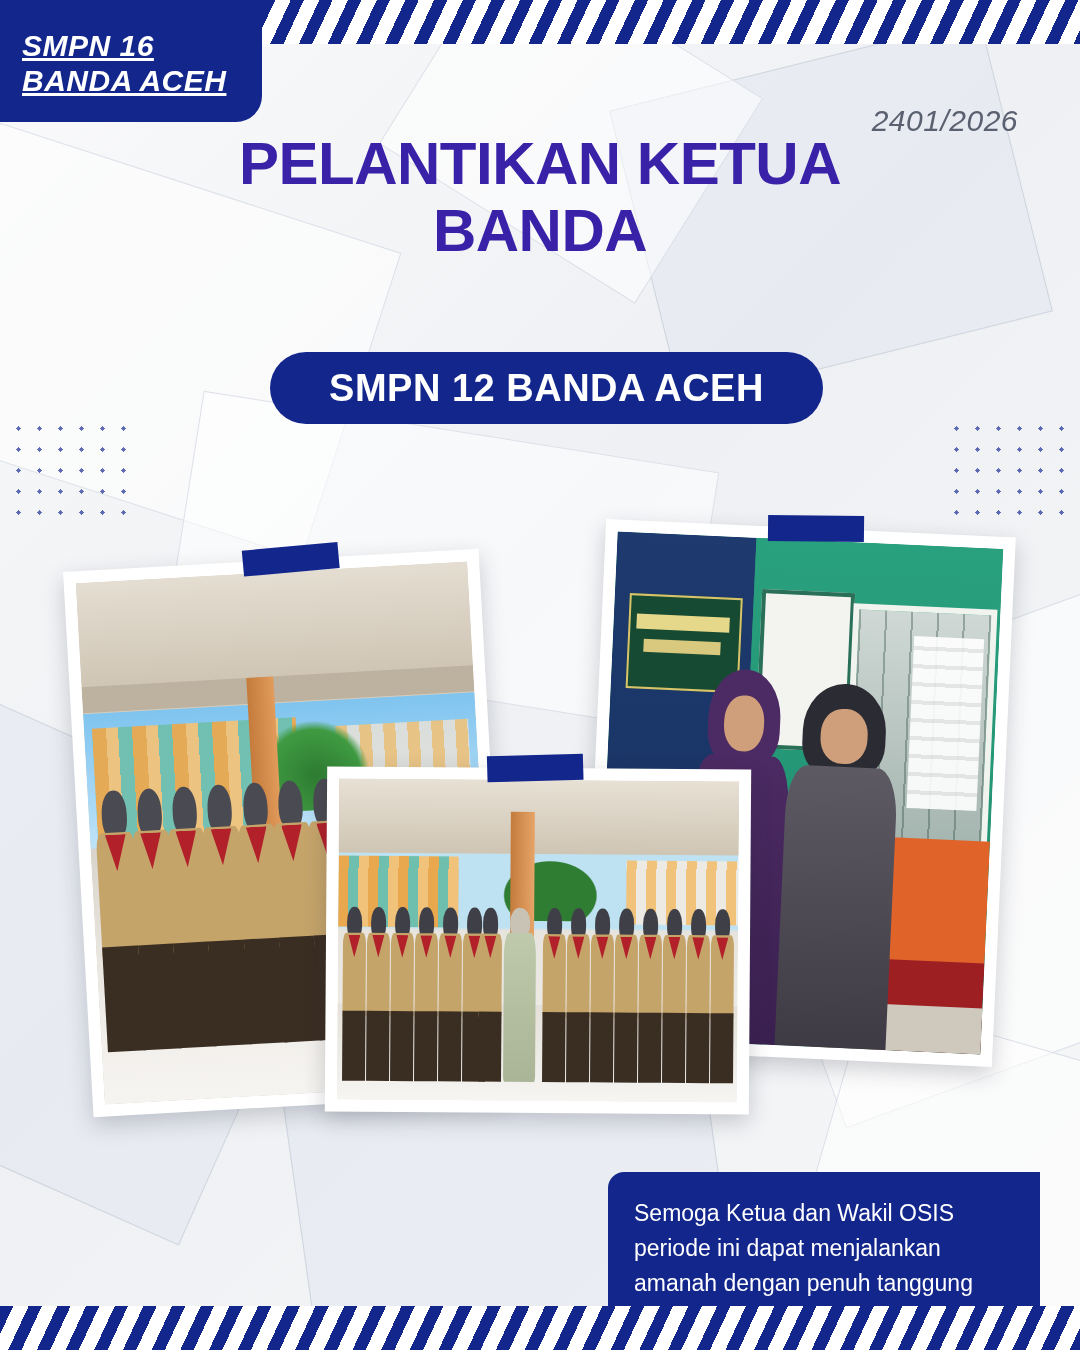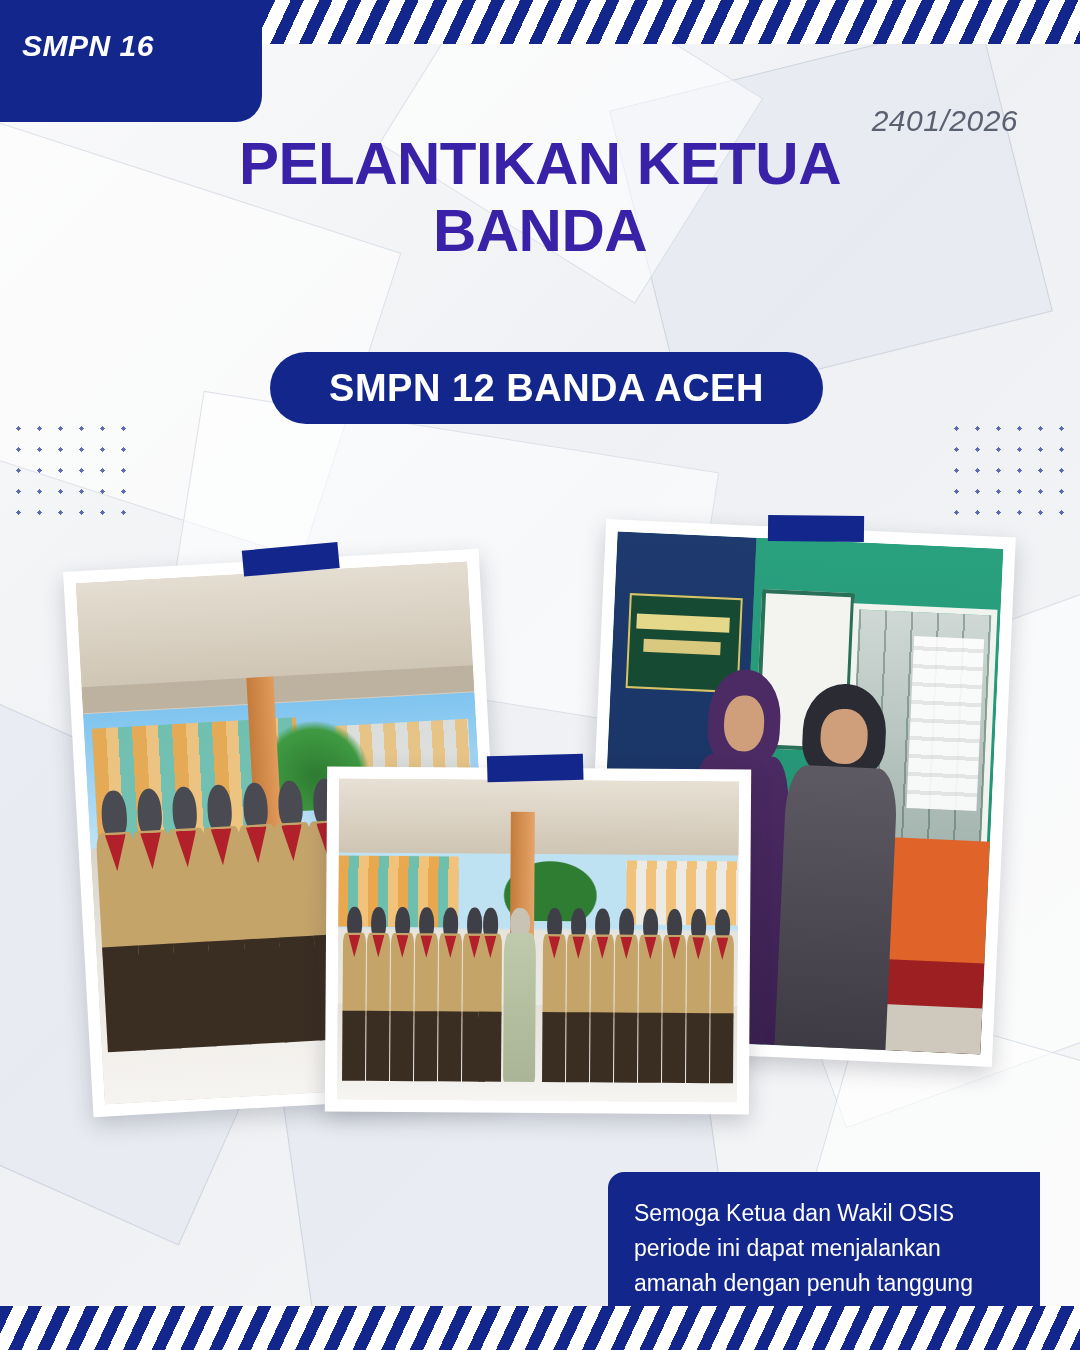--- a/index.html
+++ b/index.html
@@ -66,20 +66,21 @@
     background: #13268c;
     border-bottom-right-radius: 26px;
     color: #ffffff;
     font-style: italic;
     font-weight: bold;
     font-size: 30px;
     line-height: 1.18;
     letter-spacing: 0.5px;
     padding: 28px 0 0 22px;
     box-sizing: border-box;
+    text-decoration: underline;
   }
 
   
   .edition {
     position: absolute;
     top: 104px;
     right: 62px;
     font-style: italic;
     font-size: 30px;
     color: #5a6070;
@@ -319,20 +320,21 @@
   <div class="poly" style="left:760px;top:640px;width:460px;height:420px;transform:rotate(-20deg);"></div>
   <div class="poly dark" style="left:300px;top:1060px;width:420px;height:300px;transform:rotate(-8deg);"></div>
   <div class="poly" style="left:820px;top:1040px;width:340px;height:280px;transform:rotate(16deg);"></div>
   <div class="poly" style="left:420px;top:0px;width:300px;height:240px;transform:rotate(32deg);"></div>
 </div>
 
 <div class="stripes-top"></div>
 
 <div class="school-tag">
   <div>SMPN 16</div>
+  <div>BANDA ACEH</div>
 </div>
 
 <div class="edition">2401/2026</div>
 
 <div class="title-block">
   <div class="title-main">PELANTIKAN KETUA</div>
   <div class="title-main">BANDA</div>
 </div>
 
 <div class="pill">SMPN 12 BANDA ACEH</div>

